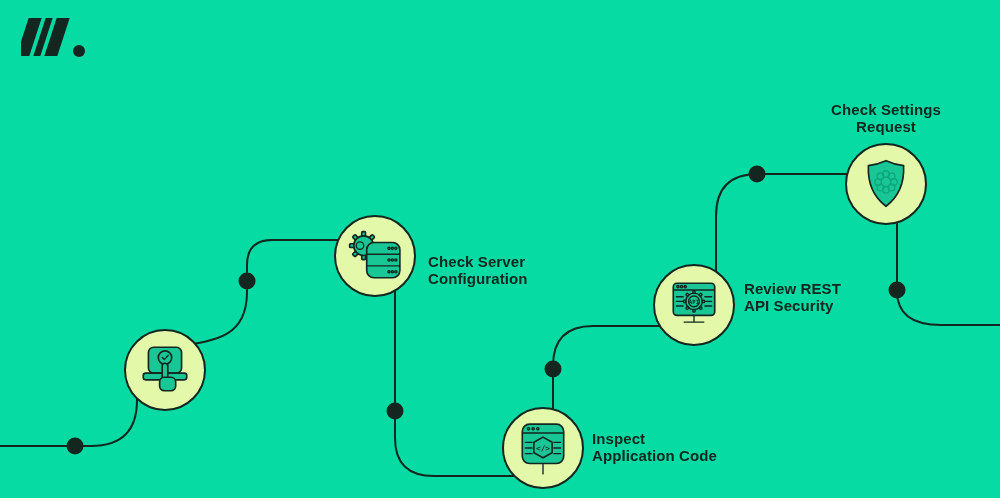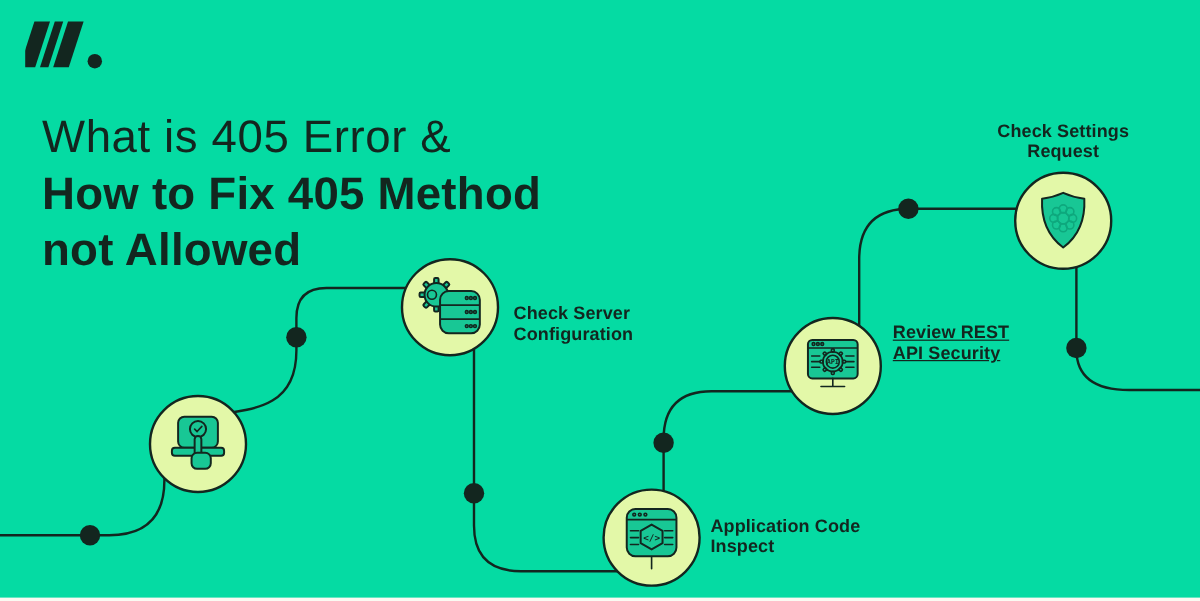--- a/index.html
+++ b/index.html
@@ -50,25 +50,20 @@
 
   <svg class="logo" width="68" height="41" viewBox="0 0 68 41">
     <g class="logo-mark" transform="translate(8,0) skewX(-18)">
       <rect x="0" y="1" width="13" height="38"></rect>
       <rect x="17" y="1" width="7" height="38"></rect>
       <rect x="28" y="1" width="13" height="38"></rect>
     </g>
     <circle class="logo-mark" cx="58" cy="34" r="6"></circle>
   </svg>
 
-  <div class="title">
-    <div class="t-light">What is 405 Error &amp;</div>
-    <div class="t-bold">How to Fix 405 Method</div>
-    <div class="t-bold">not Allowed</div>
-  </div>
 
   <div class="step-label lbl-center" style="left:55px;top:293px;width:220px;">
   </div>
   <div class="step-circle" style="left:124px;top:329px;">
     <svg width="58" height="58" viewBox="0 0 56 56">
       <rect class="f" x="12" y="6" width="32" height="25" rx="5"></rect>
       <rect class="f" x="7" y="31" width="42" height="6.5" rx="2.4"></rect>
       <circle class="f" cx="28" cy="16" r="6.5"></circle>
       <path class="s" d="M25.3 16 l2 2 l3.8 -4.2"></path>
       <rect class="f" x="25.3" y="21.5" width="5.4" height="19" rx="2.7"></rect>
@@ -125,22 +120,22 @@
           <line x1="38.5" y1="28" x2="45" y2="28"></line>
         <line x1="11" y1="33.5" x2="17.5" y2="33.5"></line>
           <line x1="38.5" y1="33.5" x2="45" y2="33.5"></line>
       </g>
       <path class="f" d="M28 17.5 L36.8 22.5 V32.5 L28 37.5 L19.2 32.5 V22.5 Z"></path>
       <text class="t" x="28" y="30.5" font-size="7.5">&lt;/&gt;</text>
       <line class="s" x1="28" y1="43.5" x2="28" y2="53"></line>
     </svg>
   </div>
   <div class="step-label" style="left:592px;top:430px;">
+    <div>Inspect</div>
     <div>Application Code</div>
-    <div>Inspect</div>
   </div>
 
   <div class="step-circle" style="left:653px;top:264px;">
     <svg width="58" height="58" viewBox="0 0 56 56">
       <rect class="f" x="8" y="7" width="40" height="31" rx="3.5"></rect>
       <line class="s" x1="8.5" y1="13.5" x2="47.5" y2="13.5"></line>
       <g class="s">
         <circle cx="12.5" cy="10.3" r="1.1"></circle>
           <circle cx="16" cy="10.3" r="1.1"></circle>
           <circle cx="19.5" cy="10.3" r="1.1"></circle>
@@ -161,21 +156,21 @@
         <rect x="26.9" y="14.2" width="2.2" height="2.6" rx="0.8" transform="rotate(225 28 24.5)"></rect>
         <rect x="26.9" y="14.2" width="2.2" height="2.6" rx="0.8" transform="rotate(270 28 24.5)"></rect>
         <rect x="26.9" y="14.2" width="2.2" height="2.6" rx="0.8" transform="rotate(315 28 24.5)"></rect>
         <circle cx="28" cy="24.5" r="5.2"></circle>
       </g>
       <text class="t" x="28" y="26.6" font-size="5.5">API</text>
       <line class="s" x1="28" y1="38" x2="28" y2="44"></line>
       <line class="s" x1="18.5" y1="44.5" x2="37.5" y2="44.5"></line>
     </svg>
   </div>
-  <div class="step-label" style="left:744px;top:269px;text-decoration:underline;">
+  <div class="step-label" style="left:744px;top:280px;">
     <div>Review REST</div>
     <div>API Security</div>
   </div>
 
   <div class="step-label lbl-center" style="left:786px;top:101px;width:200px;">
     <div>Check Settings</div>
     <div>Request</div>
   </div>
   <div class="step-circle" style="left:845px;top:143px;">
     <svg width="58" height="58" viewBox="0 0 56 56">

